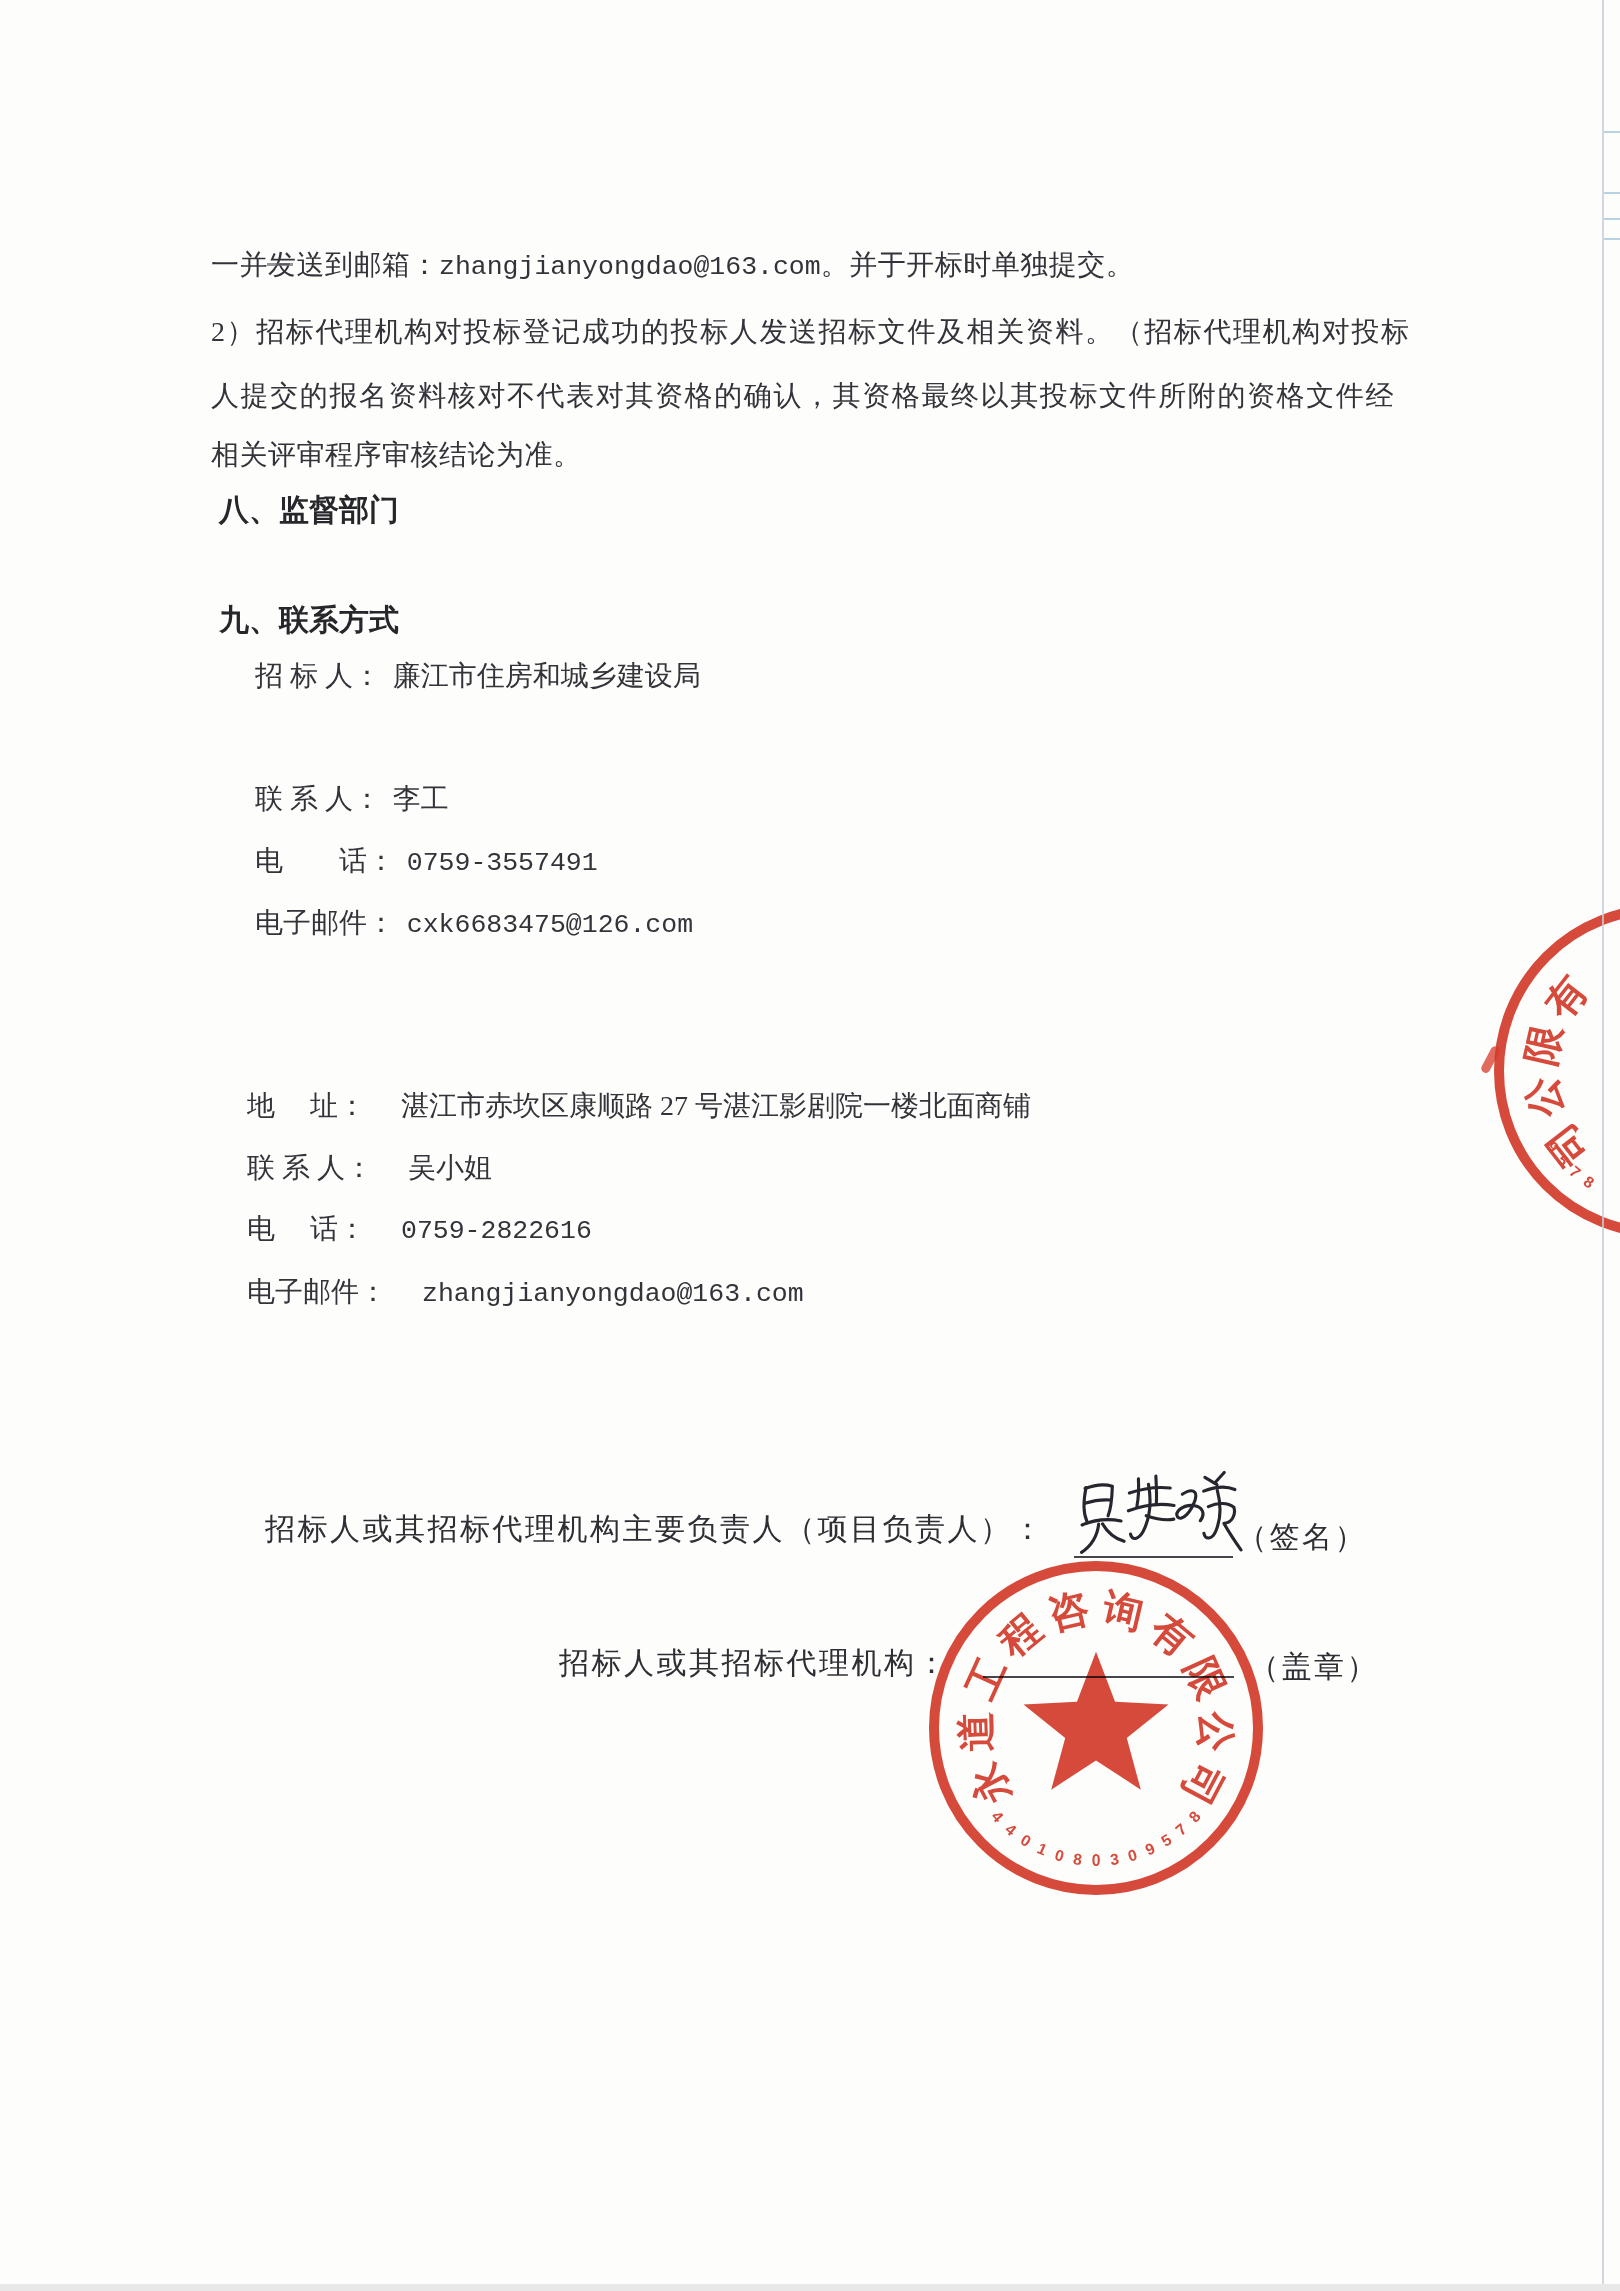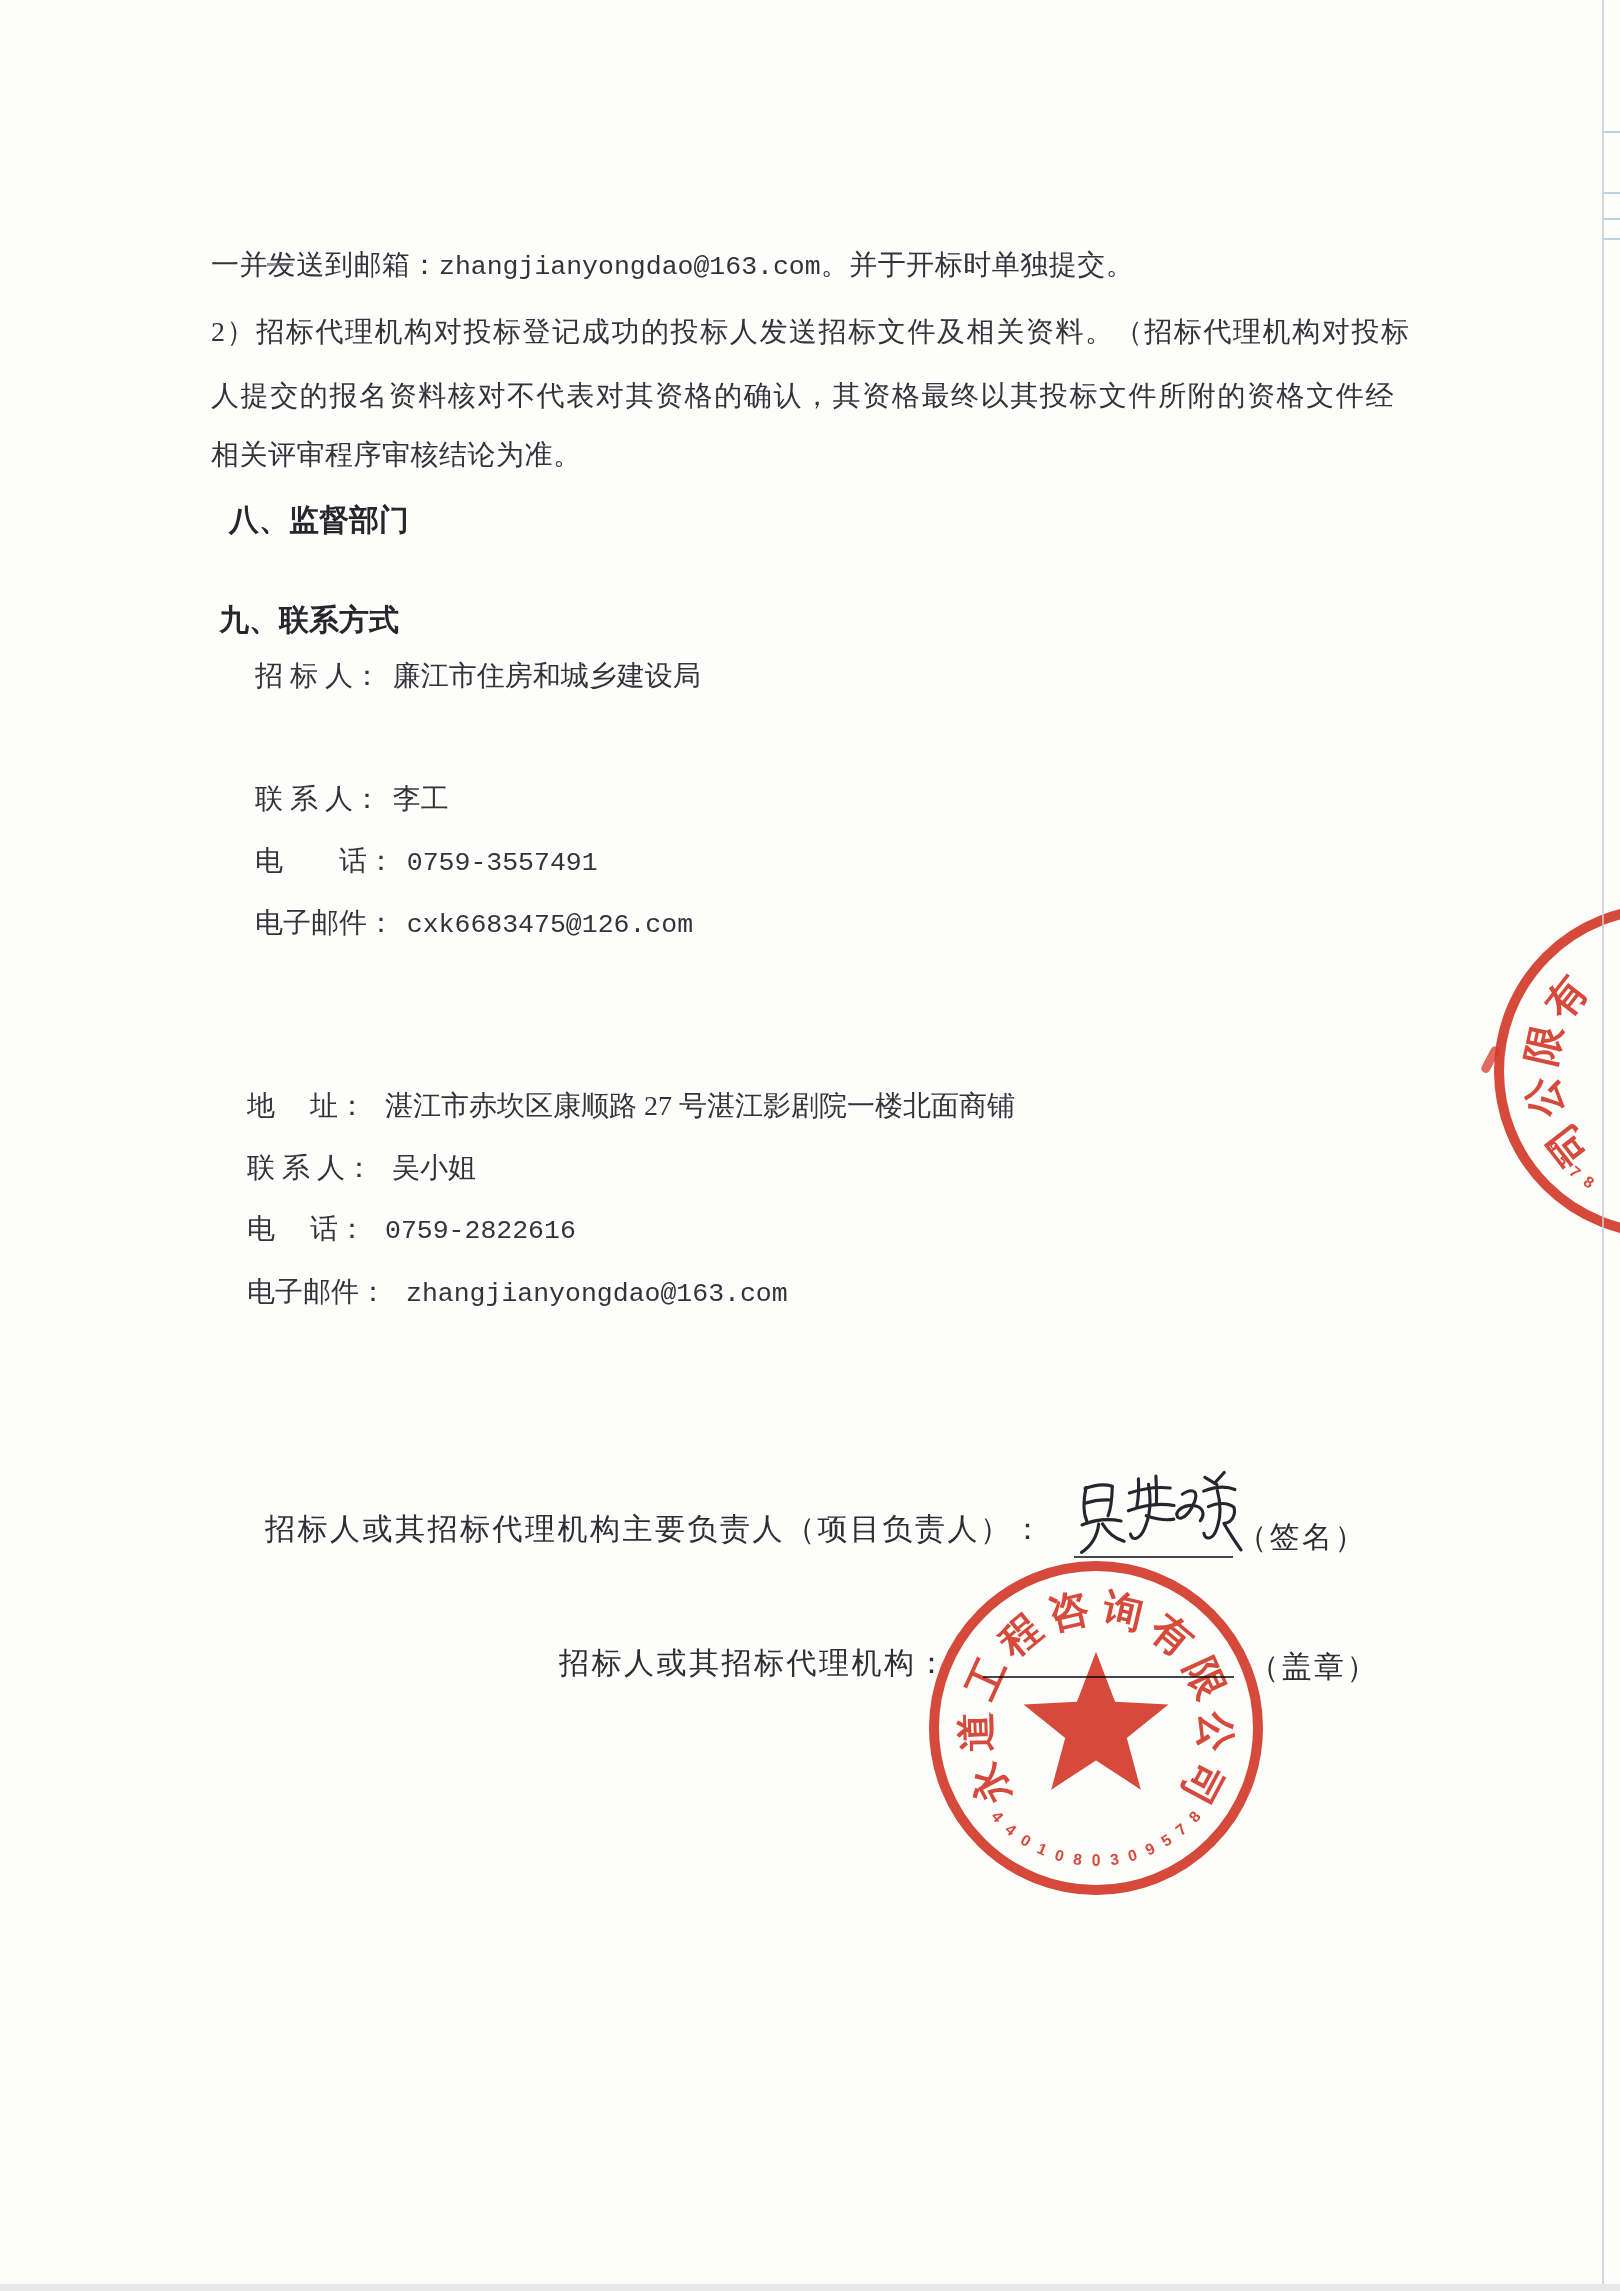--- a/index.html
+++ b/index.html
@@ -4,21 +4,21 @@
 <style>
   html,body{margin:0;padding:0;background:#e8e8e8;}
   .page{position:relative;width:1620px;height:2284px;background:#fdfdfc;overflow:hidden;
         font-family:"Liberation Serif","DejaVu Serif",serif;color:#33333a;}
   .abs{position:absolute;}
   .bl{font-size:28px;line-height:1.25;white-space:nowrap;letter-spacing:0.5px;}
   .just{letter-spacing:1.6px;}
   .h2{font-family:"Liberation Sans","DejaVu Sans",sans-serif;font-weight:700;font-size:30px;color:#26262b;white-space:nowrap;}
   .crow{font-size:28px;white-space:nowrap;}
   .val{margin-left:11.8px;}
-  .valsp{margin-left:19px;}
+  .valsp{margin-left:35px;}
   .mono{font-family:"Liberation Mono","DejaVu Sans Mono",monospace;font-size:26.5px;letter-spacing:0;}
   .sig{font-size:30px;letter-spacing:2.5px;white-space:nowrap;color:#2e2e34;}
   .uline{border-bottom:2px solid #45454b;height:0;}
   
   .seal{width:314px;height:314px;border:10.8px solid var(--seal,#d53a2a);border-radius:50%;
         mix-blend-mode:multiply;opacity:.92;}
   .arc{position:absolute;left:50%;top:50%;width:0;height:0;}
   .arc span{position:absolute;left:0;top:0;transform-origin:0 0;color:var(--seal,#d53a2a);white-space:pre;}
   .arc-co span{font-size:40px;font-weight:700;font-family:"Liberation Serif","DejaVu Serif",serif;}
   .arc-num span{font-size:15.7px;font-weight:700;font-family:"Liberation Sans","DejaVu Sans",sans-serif;}
@@ -32,21 +32,21 @@
 </head>
 <body>
 
 <div class="page">
 
   <p class="abs bl" style="left:211px;top:247px;margin:0;"><span>一并发送到邮箱：</span><span class="mono">zhangjianyongdao@163.com</span><span>。并于开标时单独提交。</span></p>
   <p class="abs bl just" style="left:211px;top:314px;margin:0;">2）招标代理机构对投标登记成功的投标人发送招标文件及相关资料。（招标代理机构对投标</p>
   <p class="abs bl just" style="left:211px;top:378px;margin:0;">人提交的报名资料核对不代表对其资格的确认，其资格最终以其投标文件所附的资格文件经</p>
   <p class="abs bl" style="left:211px;top:437px;margin:0;text-align:center;">相关评审程序审核结论为准。</p>
 
-  <h2 class="abs h2" style="left:219px;top:490px;margin:10px;text-align:right;">八、监督部门</h2>
+  <h2 class="abs h2" style="left:219px;top:490px;margin:0;text-align:right;">八、监督部门</h2>
 
   <h2 class="abs h2" style="left:219px;top:600px;margin:0;">九、联系方式</h2>
 
   <div class="abs crow" style="left:255px;top:657px;"><span>招 标 人：</span><span class="val">廉江市住房和城乡建设局</span></div>
   <div class="abs crow" style="left:255px;top:780px;"><span>联 系 人：</span><span class="val">李工</span></div>
   <div class="abs crow" style="left:255px;top:842px;"><span>电　　话：</span><span class="val mono">0759-3557491</span></div>
   <div class="abs crow" style="left:255px;top:904px;"><span>电子邮件：</span><span class="val mono">cxk6683475@126.com</span></div>
 
   <div class="abs crow" style="left:247px;top:1087px;"><span>地　 址：</span><span class="valsp">湛江市赤坎区康顺路 27 号湛江影剧院一楼北面商铺</span></div>
   <div class="abs crow" style="left:247px;top:1149px;"><span>联 系 人：</span><span class="valsp">吴小姐</span></div>

